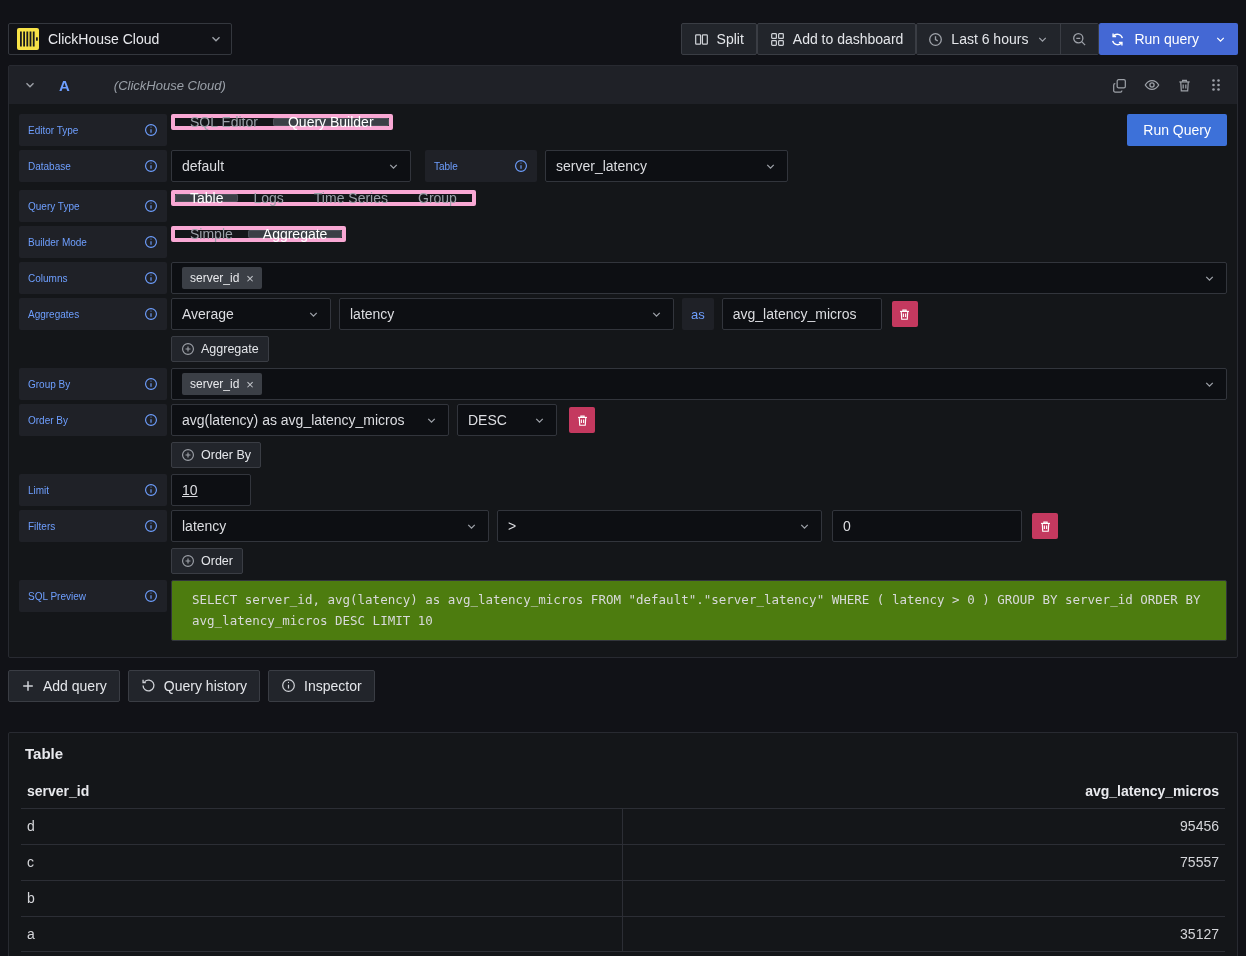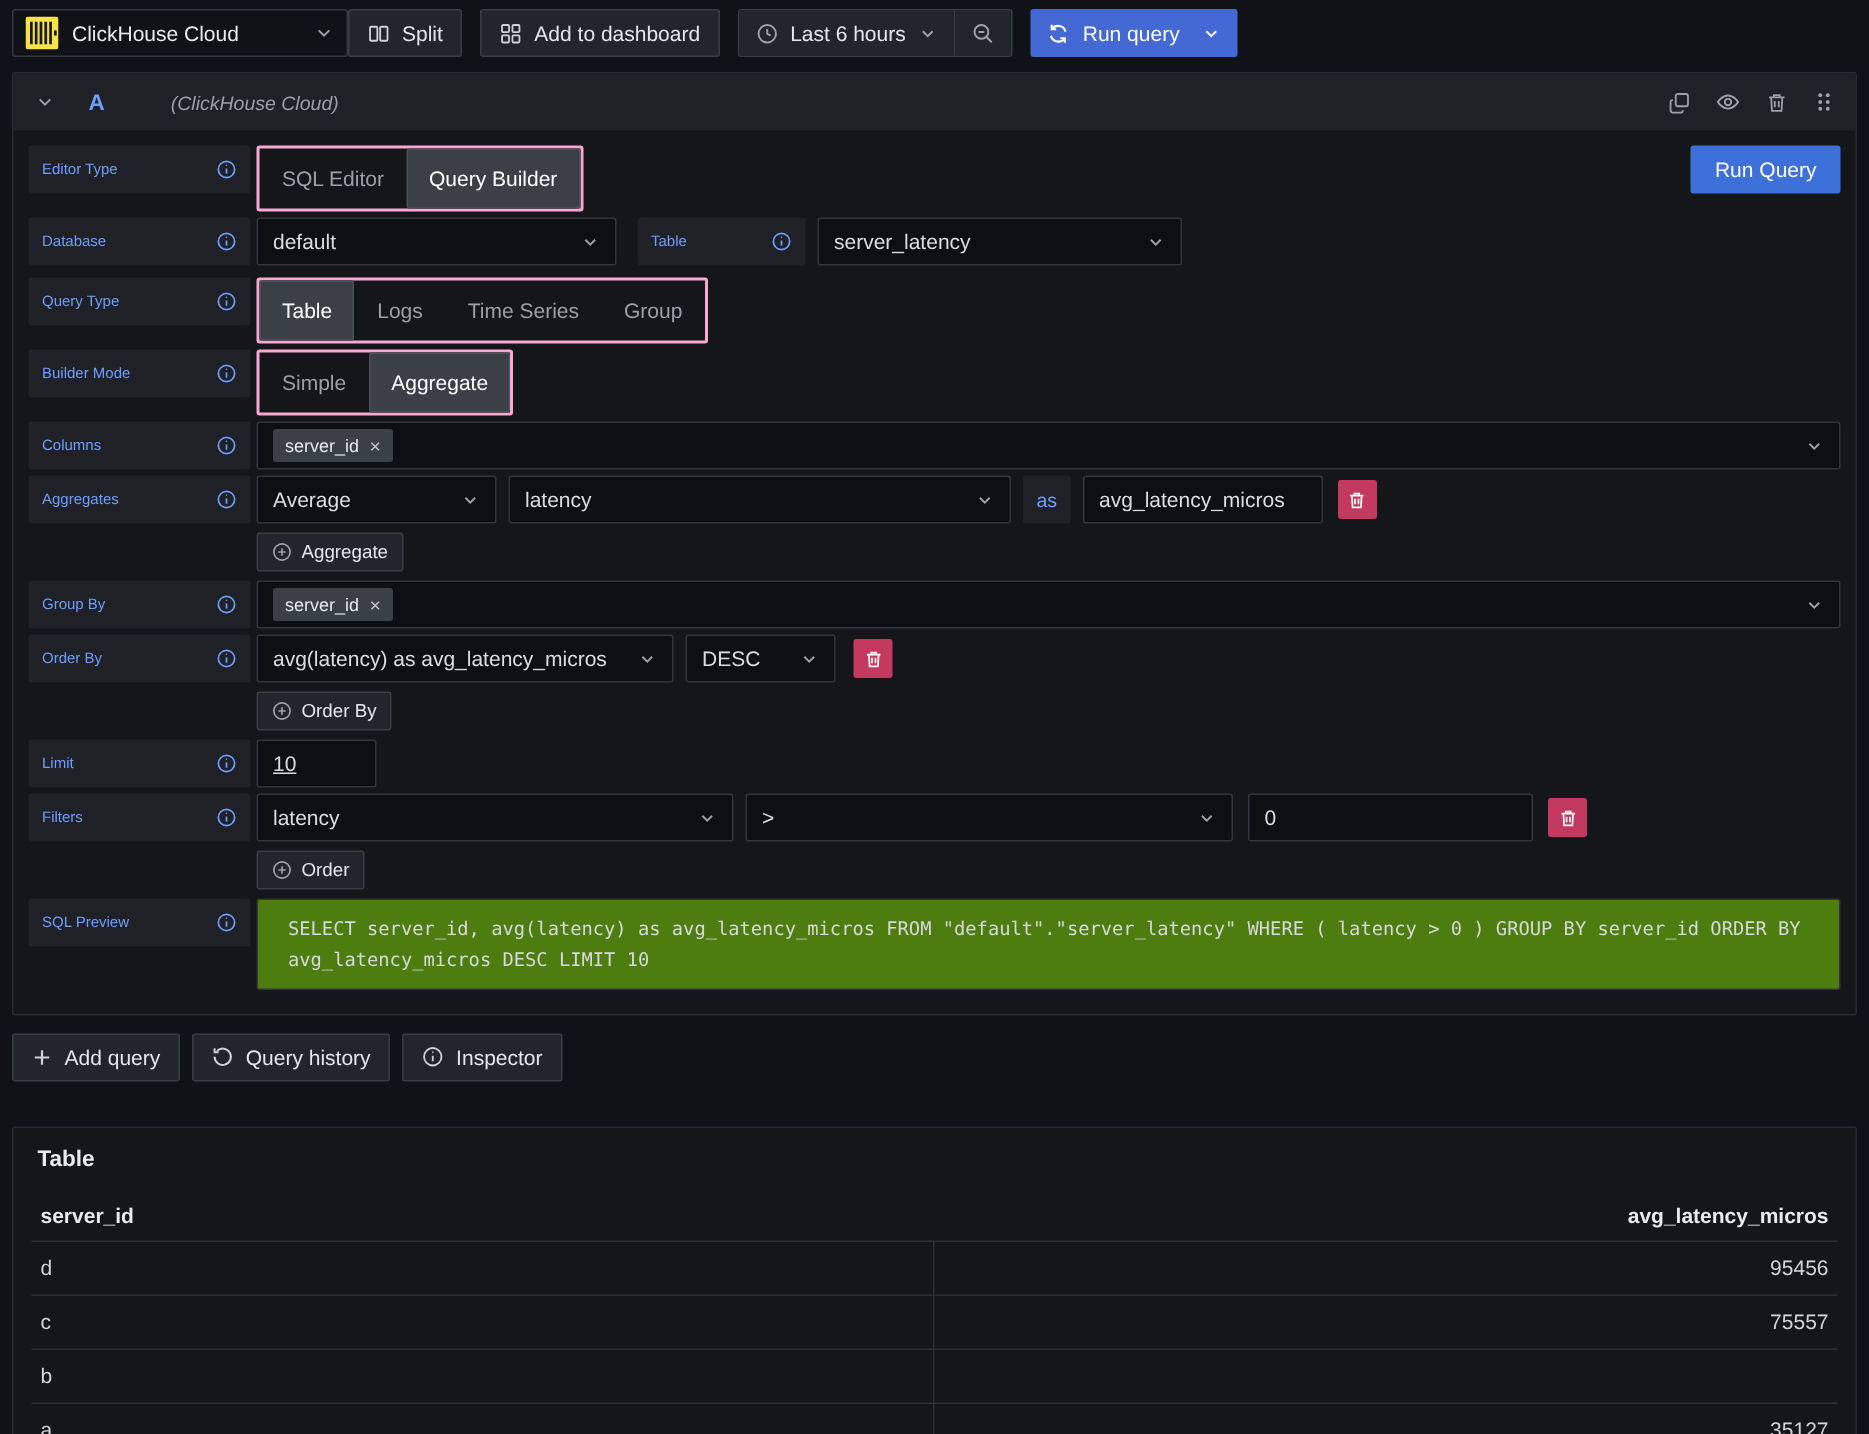--- a/index.html
+++ b/index.html
@@ -6,25 +6,25 @@
   html,body { margin:0; padding:0; }
   body {
     width:1246px; height:956px; overflow:hidden;
     background:#111217; color:#d8d9da;
     font-family:"Liberation Sans", sans-serif;
   }
   svg { display:block; }
   .icon { display:inline-flex; align-items:center; justify-content:center; color:#9da1a8; }
 
   
-  .topbar { height:44px; display:flex; align-items:center; padding:0 8px; }
+  .topbar { height:44px; display:flex; align-items:center; justify-content:space-between; padding:0 8px;margin-top:17px; }
   .ds-picker { width:224px; height:32px; border:1px solid #34373e; border-radius:2px; background:#111217;
     display:flex; align-items:center; gap:9px; padding:0 8px; cursor:pointer; }
   .ds-name { flex:1; font-size:14px; font-weight:500; color:#e9eaee; }
-  .topbar-right { display:flex; align-items:center; gap:12px; }
+  .topbar-right { display:flex; align-items:center; gap:0; }
   .btn { height:32px; display:inline-flex; align-items:center; gap:8px; padding:0 12px;
     background:#22252b; border:1px solid #3a3d44; border-radius:2px;
     color:#e4e6ea; font-size:14px; font-weight:500; font-family:inherit; cursor:pointer; white-space:nowrap; }
   .btn .icon { color:#cfd2d7; }
   .btn-group { display:flex; align-items:stretch; height:32px; border:1px solid #3a3d44; border-radius:2px; overflow:hidden; }
   .btn-group .seg { height:100%; border:none; border-radius:0; background:#22252b; display:inline-flex; align-items:center;
     gap:8px; padding:0 11px; color:#e4e6ea; font-size:14px; font-weight:500; font-family:inherit; cursor:pointer; }
   .btn-group .vdiv { width:1px; background:#3a3d44; }
   .run-split { display:flex; align-items:stretch; height:32px; background:#4468d4; border-radius:2px; overflow:hidden; }
   .run-split .seg { border:none; background:transparent; color:#fff; display:inline-flex; align-items:center; gap:9px;
@@ -43,21 +43,21 @@
   .row.gap8 { margin-bottom:8px; }
   .label-box { width:148px; min-width:148px; height:32px; background:#1f2127; border-radius:2px;
     display:flex; align-items:center; gap:6px; padding:0 9px; }
   .label-box.w112 { width:112px; min-width:112px; margin-left:10px; }
   .label-text { color:#6e9fff; font-size:10px; font-weight:500; }
   .label-box .icon { margin-left:auto; color:#6e9fff; cursor:pointer; }
   .field { height:32px; background:#0d0f13; border:1px solid #32353c; border-radius:2px;
     display:flex; align-items:center; gap:8px; padding:0 10px; font-size:14px; color:#dcdde1; }
   .select { justify-content:space-between; cursor:pointer; }
   .grow { flex:1; }
-  .radio-group { display:flex; align-items:center; height:44px; border:2px solid #f9a8d4; border-radius:2px; }
+  .radio-group { display:flex; align-items:center; height:16px; border:4px solid #f9a8d4; border-radius:2px; }
   .radio-opt { height:100%; display:flex; align-items:center; padding:0 15px; font-size:14px; color:#9aa0a8; cursor:pointer; }
   .radio-opt.selected { background:#3b3f46; color:#fff; font-weight:500; border-radius:2px; box-shadow:inset 0 0 0 1px #4c5058; }
   .tag { height:22px; background:#3b3f46; border-radius:2px; display:flex; align-items:center; gap:7px;
     padding:0 8px; font-size:12px; font-weight:500; color:#e8e9ec; }
   .tag .x { cursor:pointer; color:#c3c6cb; font-size:13px; line-height:1; }
   .as-chip { height:32px; background:#1f2127; border-radius:2px; display:flex; align-items:center; justify-content:center;
     color:#6e9fff; font-size:13px; font-weight:500; padding:0 9px; }
   input.text-input { height:32px; background:#0d0f13; border:1px solid #32353c; border-radius:2px;
     color:#dcdde1; font-size:14px; padding:0 10px; font-family:inherit; outline:none; }
   .btn-red { width:26px; height:26px; min-width:26px; margin-top:3px; background:#c4395f; border:none; border-radius:2px;

